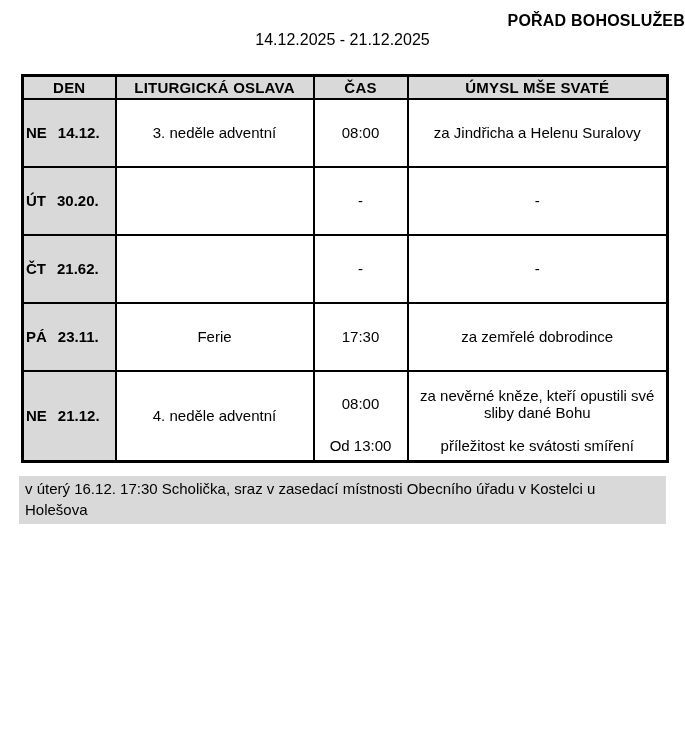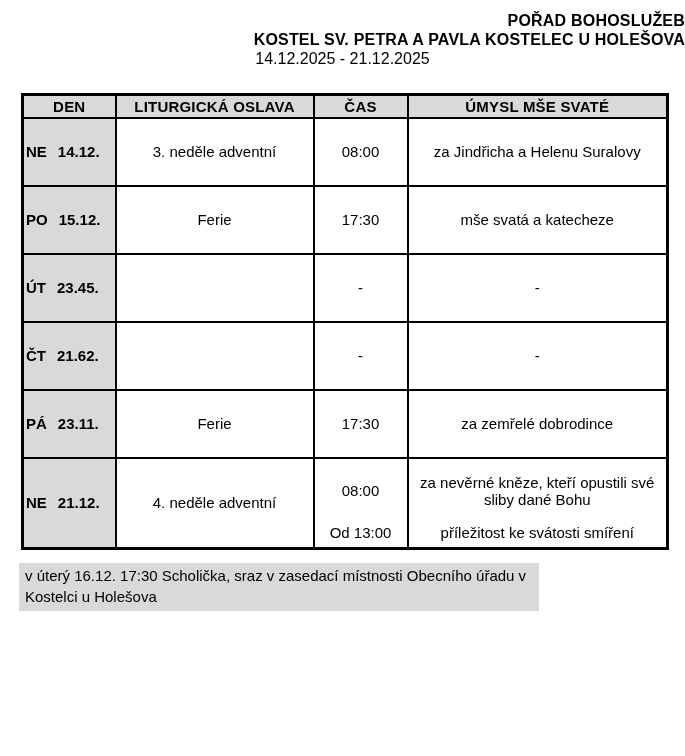--- a/index.html
+++ b/index.html
@@ -88,34 +88,33 @@
     height:26px;
     display:flex;
     align-items:center;
     justify-content:center;
     padding:0 3px 3px 3px;
     text-align:center;
   }
   
   .note{
     background:var(--gray);
-    width:520px;
+    width:647px;
     margin:13px 0 0 19px;
     padding:2px 8px 4px 6px;
     font-size:15px;
     line-height:21px;
     text-align:left;
   }
 </style>
 </head>
 <body>
 
 <div class="title-block">
   <div class="title-line1">POŘAD BOHOSLUŽEB</div>
-  <div class="title-line2">KOSTEL SV. PETRA A PAVLA KOSTELEC U HOLEŠOVA</div>
   <div class="title-line3">14.12.2025 - 21.12.2025</div>
 </div>
 
 <table class="schedule">
   <colgroup>
     <col style="width:93px">
     <col style="width:198px">
     <col style="width:94px">
     <col style="width:260px">
   </colgroup>
@@ -132,37 +131,26 @@
       <span class="day-inner">
             <span>NE</span>
             <span>14.12.</span>
           </span>
     </td>
     <td>3. neděle adventní</td>
     <td>08:00</td>
     <td>za Jindřicha a Helenu Suralovy</td>
   </tr>
 
-  <tr class="row">
-    <td class="day-cell">
-      <span class="day-inner">
-            <span>PO</span>
-            <span>15.12.</span>
-          </span>
-    </td>
-    <td>Ferie</td>
-    <td>17:30</td>
-    <td>mše svatá a katecheze</td>
-  </tr>
 
   <tr class="row">
     <td class="day-cell">
       <span class="day-inner">
             <span>ÚT</span>
-            <span>23.45.</span>
+            <span>30.20.</span>
           </span>
     </td>
     <td></td>
     <td>-</td>
     <td>-</td>
   </tr>
 
 
   <tr class="row">
     <td class="day-cell">

